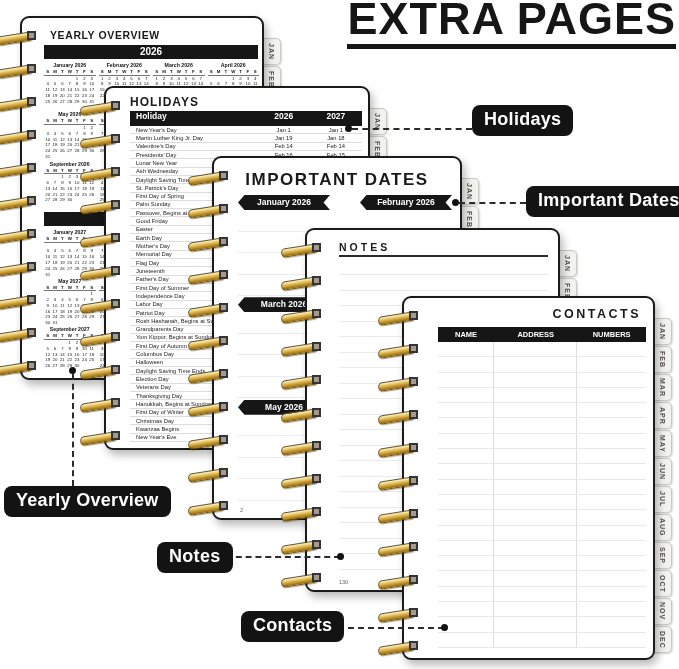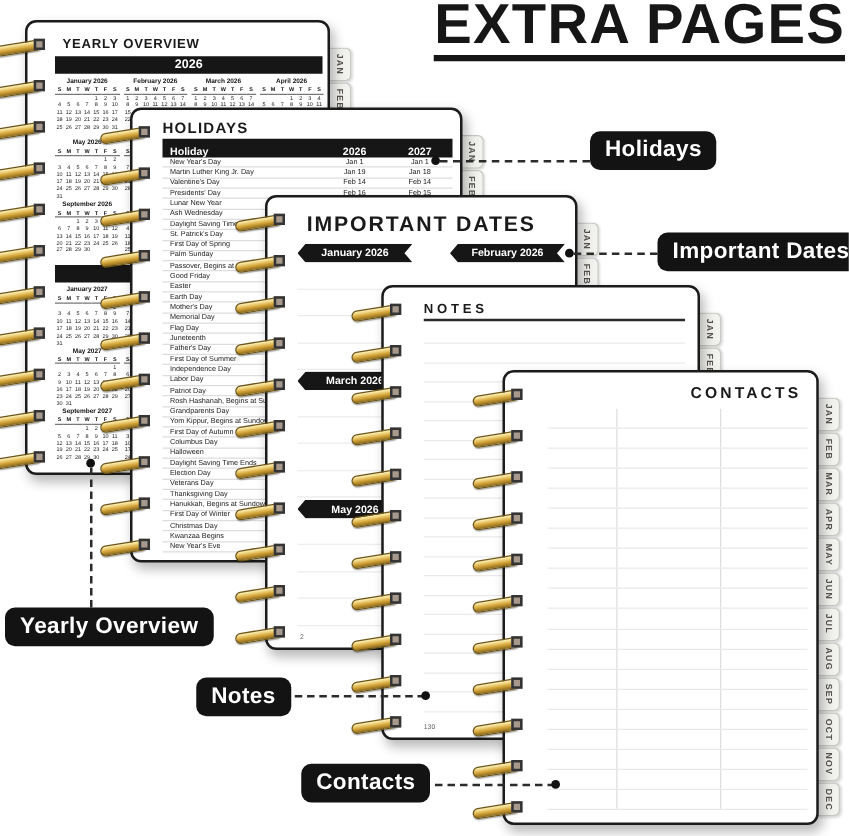--- a/index.html
+++ b/index.html
@@ -58,21 +58,21 @@
     margin-bottom:1px; color:#111; }
   .mini-cal table { width:100%; border-collapse:collapse; table-layout:fixed; }
   .mini-cal th { font-size:4.4px; font-weight:bold; text-align:center; padding:0;
     border-bottom:.5px solid #777; line-height:5.6px; color:#111; }
   .mini-cal td { font-size:4.4px; text-align:center; padding:0; line-height:5.8px; color:#222; }
 
   
   .hd-heading { position:absolute; top:9px; left:26px; font-size:12px; font-weight:800;
     letter-spacing:1px; color:#1a1a1a; }
   .hd-table { position:absolute; left:26px; right:8px; top:25px; }
-  .hd-head { display:flex; background:#161616; color:#fff; height:15px; align-items:flex-end;
+  .hd-head { display:flex; background:#161616; color:#fff; height:15px; align-items:flex-start;
     font-size:8.5px; font-weight:bold; }
   .hd-head .c1 { width:55%; padding-left:6px; } .hd-head .c2,.hd-head .c3 { width:22.5%; text-align:center; }
   .hd-row { display:flex; height:8.32px; border-bottom:.5px solid #ddd; align-items:center;
     font-size:5.8px; color:#222; }
   .hd-row .c1 { width:55%; padding-left:6px; white-space:nowrap; overflow:hidden; }
   .hd-row .c2,.hd-row .c3 { width:22.5%; text-align:center; }
 
   
   .id-title { position:absolute; top:14px; left:0; right:0; text-align:center;
     font-size:17px; font-weight:800; letter-spacing:1.5px; color:#1a1a1a; }
@@ -2239,20 +2239,25 @@
         <span>NOV</span>
       </div>
       <div class="tab">
         <span>DEC</span>
       </div>
     </div>
   <div class="page"></div>
   <div class="content">
     <div class="ct-heading">CONTACTS</div>
     <div class="ct-table">
+      <div class="ct-head">
+        <div class="ct-c1">NAME</div>
+        <div class="ct-c2">ADDRESS</div>
+        <div class="ct-c3">NUMBERS</div>
+      </div>
       <div class="ct-body" id="contact-rows">
           <div class="ct-row">
             <div class="ct-c1"></div>
             <div class="ct-c2"></div>
             <div class="ct-c3"></div>
           </div>
           <div class="ct-row">
             <div class="ct-c1"></div>
             <div class="ct-c2"></div>
             <div class="ct-c3"></div>

